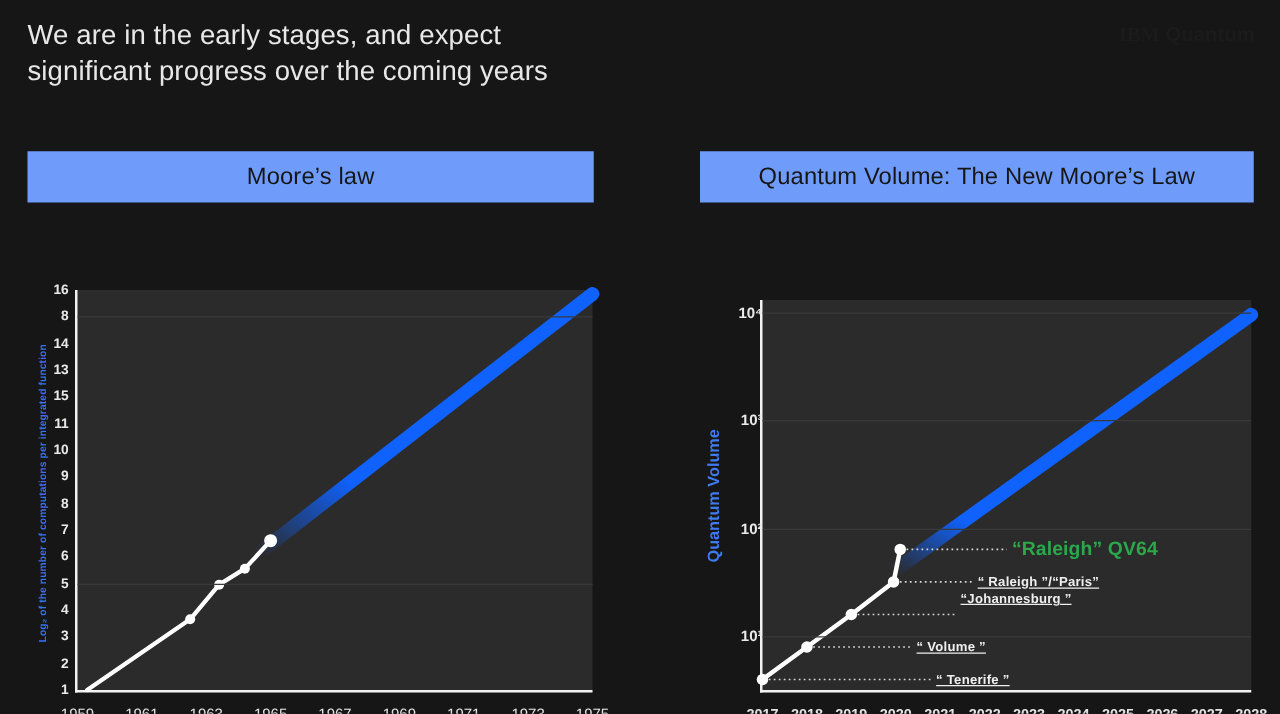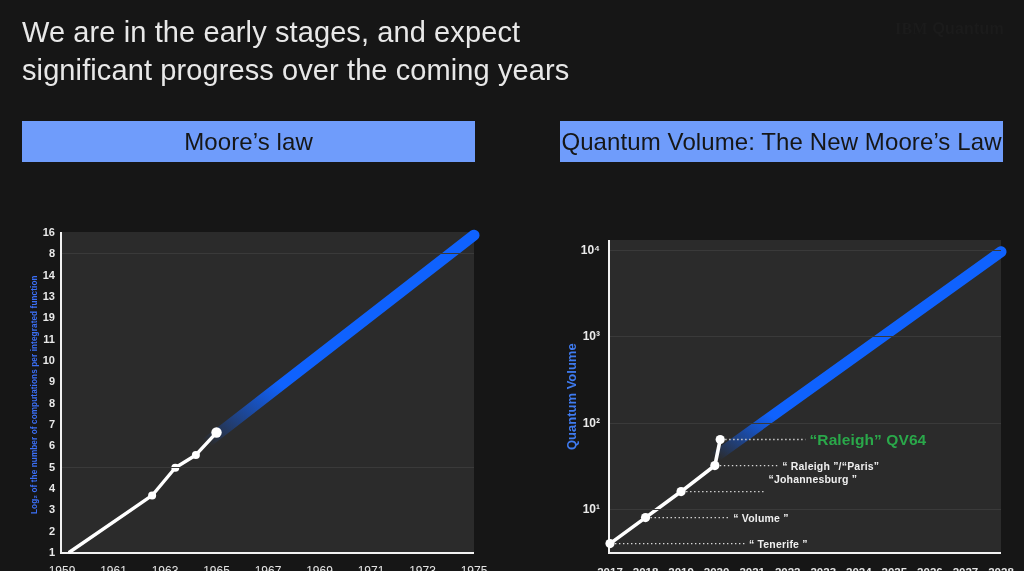--- a/index.html
+++ b/index.html
@@ -9,21 +9,21 @@
     font-family: "Liberation Sans", sans-serif;
     overflow: hidden;
   }
   .slide { position: relative; width: 1024px; height: 571px; background: #161616; }
 
   
   .title {
     position: absolute; left: 22px; top: 14px;
     width: 700px;
     color: #e8e8e8;
-    font-size: 29px;
+    font-size: 22px;
     line-height: 1.30;
     font-weight: 400;
     letter-spacing: .1px;
     white-space: pre-line;
   }
   .brand {
     position: absolute; right: 20px; top: 20px;
     font-size: 16px;
     color: #1b1b1b;
     letter-spacing: .2px;
@@ -34,21 +34,21 @@
   
   .panel { position: absolute; top: 121px; }
   .panel-left  { left: 22px;  width: 453px; }
   .panel-right { left: 560px; width: 443px; }
 
   .panel-head {
     height: 41px;
     background: #6f9cfb;
     color: #161616;
     display: flex; align-items: center; justify-content: center;
-    font-size: 24px;
+    font-size: 19px;
     letter-spacing: .1px;
   }
 
   
   .chart-wrap { position: relative; margin-top: 15px; }
   .chart-wrap-left  { height: 380px; }
   .chart-wrap-right { height: 380px; }
 
   .plot {
     position: absolute;
@@ -71,21 +71,20 @@
     margin-right: 7px;
     transform: translateY(-50%);
     color: #e9e9e9;
     font-size: 11px;
     font-weight: 700;
     white-space: nowrap;
   }
   .ytick-log {
     position: absolute;
     right: 100%;
-    margin-right: 10px;
     transform: translateY(-50%);
     color: #eaeaea;
     font-size: 12px;
     font-weight: 700;
     white-space: nowrap;
   }
 
   
   .xtick {
     position: absolute;
@@ -138,20 +137,21 @@
 
   
   .anno {
     position: absolute;
     transform: translateY(-50%);
     color: #efefef;
     font-size: 10.5px;
     font-weight: 700;
     white-space: nowrap;
     letter-spacing: .2px;
+    text-decoration: underline;
   }
   .anno-hi {
     position: absolute;
     transform: translateY(-50%);
     color: #2aa84a;
     font-size: 15.5px;
     font-weight: 700;
     white-space: nowrap;
     letter-spacing: .1px;
   }
@@ -193,21 +193,21 @@
           <div class="ytick" style="top: 298.667px;">2</div>
           <div class="ytick" style="top: 277.333px;">3</div>
           <div class="ytick" style="top: 256px;">4</div>
           <div class="ytick" style="top: 234.667px;">5</div>
           <div class="ytick" style="top: 213.333px;">6</div>
           <div class="ytick" style="top: 192px;">7</div>
           <div class="ytick" style="top: 170.667px;">8</div>
           <div class="ytick" style="top: 149.333px;">9</div>
           <div class="ytick" style="top: 128px;">10</div>
           <div class="ytick" style="top: 106.667px; text-align: center;">11</div>
-          <div class="ytick" style="top: 85.3333px;">19</div>
+          <div class="ytick" style="top: 85.3333px;">15</div>
           <div class="ytick" style="top: 64px;">13</div>
           <div class="ytick" style="top: 42.6667px;">14</div>
           <div class="ytick" style="top: 21.3333px;">8</div>
           <div class="ytick" style="top: 0px;">16</div>
           <div class="xtick" style="left: 0px;">1959</div>
           <div class="xtick" style="left: 51.5px;">1961</div>
           <div class="xtick" style="left: 103px;">1963</div>
           <div class="xtick" style="left: 154.5px;">1965</div>
           <div class="xtick" style="left: 206px;">1967</div>
           <div class="xtick" style="left: 257.5px;">1969</div>

